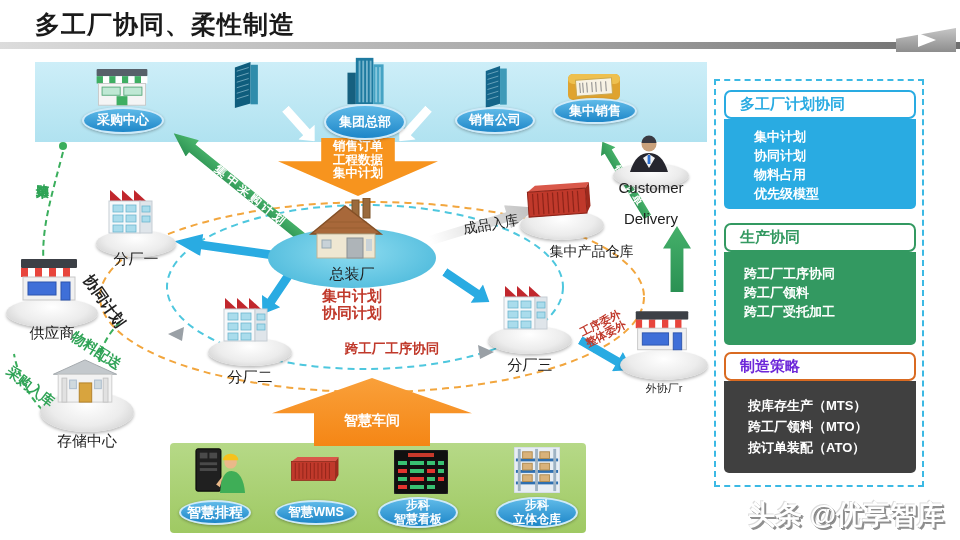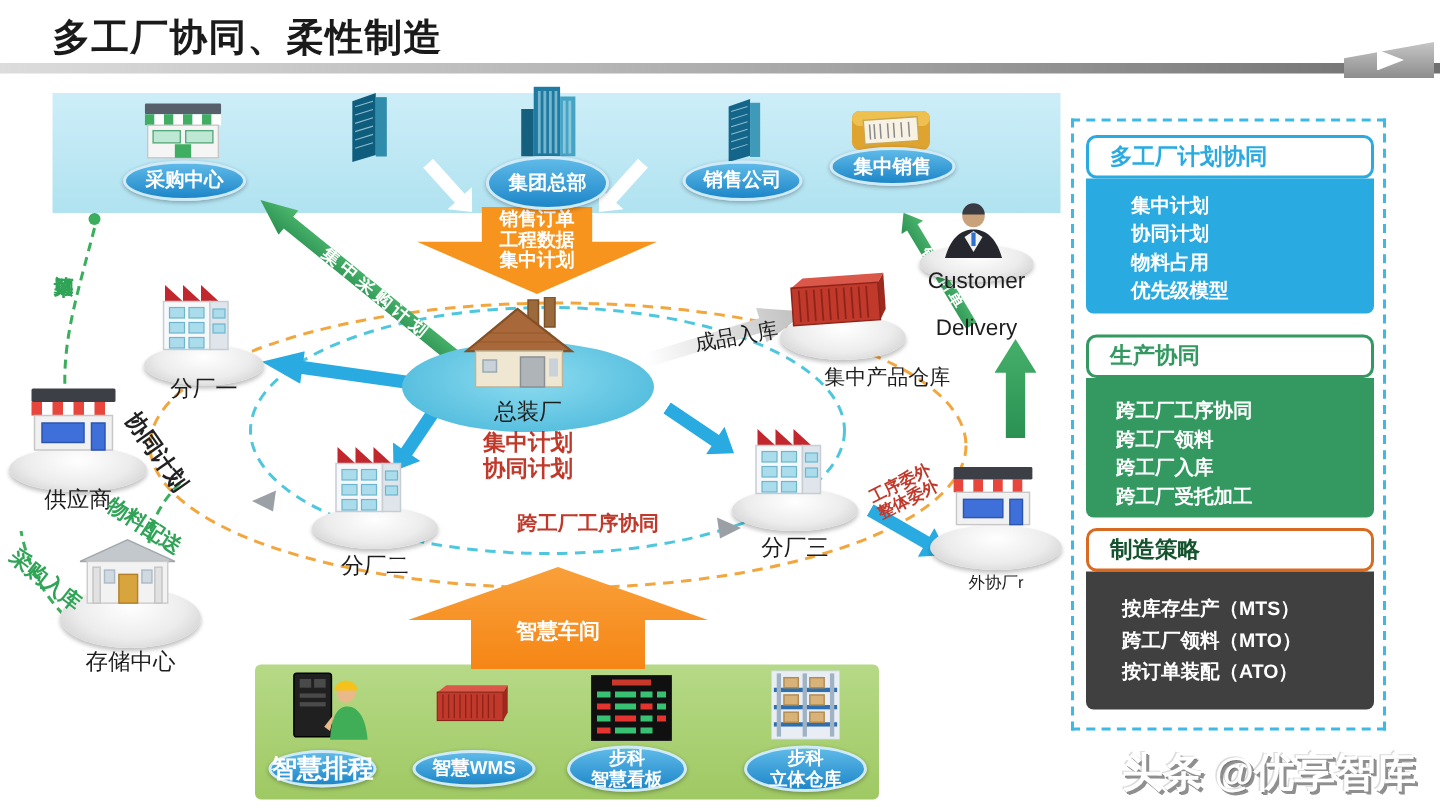--- a/index.html
+++ b/index.html
@@ -68,24 +68,23 @@
     <div>协同计划</div>
     <div>物料占用</div>
     <div>优先级模型</div>
   </div>
   <div class="abs panel-head" style="left:724px;top:223px;width:192px;height:29px;border:2px solid #339961;color:#339961;">
     <span>生产协同</span>
   </div>
   <div class="abs panel-body" style="left:724px;top:252px;width:192px;height:93px;background:#339961;padding:12px 0 0 20px;">
     <div>跨工厂工序协同</div>
     <div>跨工厂领料</div>
-    <div>跨工厂入库</div>
     <div>跨工厂受托加工</div>
   </div>
-  <div class="abs panel-head" style="left:724px;top:352px;width:192px;height:29px;border:2px solid #d96a21;color:#14532d;">
+  <div class="abs panel-head" style="left:724px;top:352px;width:192px;height:29px;border:2px solid #d96a21;color:#6d28d9;">
     <span>制造策略</span>
   </div>
   <div class="abs panel-body" style="left:724px;top:381px;width:192px;height:92px;background:#404040;padding:14px 0 0 24px;">
     <div style="line-height:21px;">按库存生产（MTS）</div>
     <div style="line-height:21px;">跨工厂领料（MTO）</div>
     <div style="line-height:21px;">按订单装配（ATO）</div>
   </div>
 
   <div class="abs arrow-right white-arrow" style="left:278px;top:114px;width:44px;height:22px;transform:rotate(48deg);"></div>
   <div class="abs arrow-right white-arrow" style="left:392px;top:114px;width:44px;height:22px;transform:rotate(132deg);"></div>
@@ -369,21 +368,21 @@
         <rect x="6" y="6" width="8" height="6"></rect>
         <rect x="16" y="6" width="8" height="6"></rect>
         <rect x="6" y="16" width="18" height="3"></rect>
         <rect x="6" y="22" width="18" height="3"></rect>
       </g>
     <path d="M30,30 L23,39 L27,42 Z" fill="#eab989"></path>
     <circle cx="38" cy="16" r="6.5" fill="#eab989"></circle>
     <path d="M30,14 a8,7 0 0 1 16,0 l-16,0 z" fill="#f5c21c"></path>
     <path d="M27,48 C28,32 32,25 39,25 C47,25 52,34 53,48 Z" fill="#3fae57"></path>
   </svg>
-  <div class="abs pill" style="left:179px;top:500px;width:72px;height:25px;font-size:17px;">
+  <div class="abs pill" style="left:179px;top:500px;width:72px;height:25px;font-size:14px;">
     <span>智慧排程</span>
       <span></span>
   </div>
   <svg class="abs" style="left:290px;top:452px;" width="50" height="34" viewBox="0 0 66 36">
     <polygon points="2,8 10,2 64,2 60,8" fill="#d9584a"></polygon>
     <polygon points="60,8 64,2 64,26 60,33" fill="#9e2a1d"></polygon>
     <rect x="2" y="8" width="58" height="25" fill="#c0392b" stroke="#8e2419"></rect>
     <g stroke="#8e2419" stroke-width="1.2">
       <line x1="7" y1="10" x2="7" y2="31"></line>
         <line x1="12" y1="10" x2="12" y2="31"></line>

